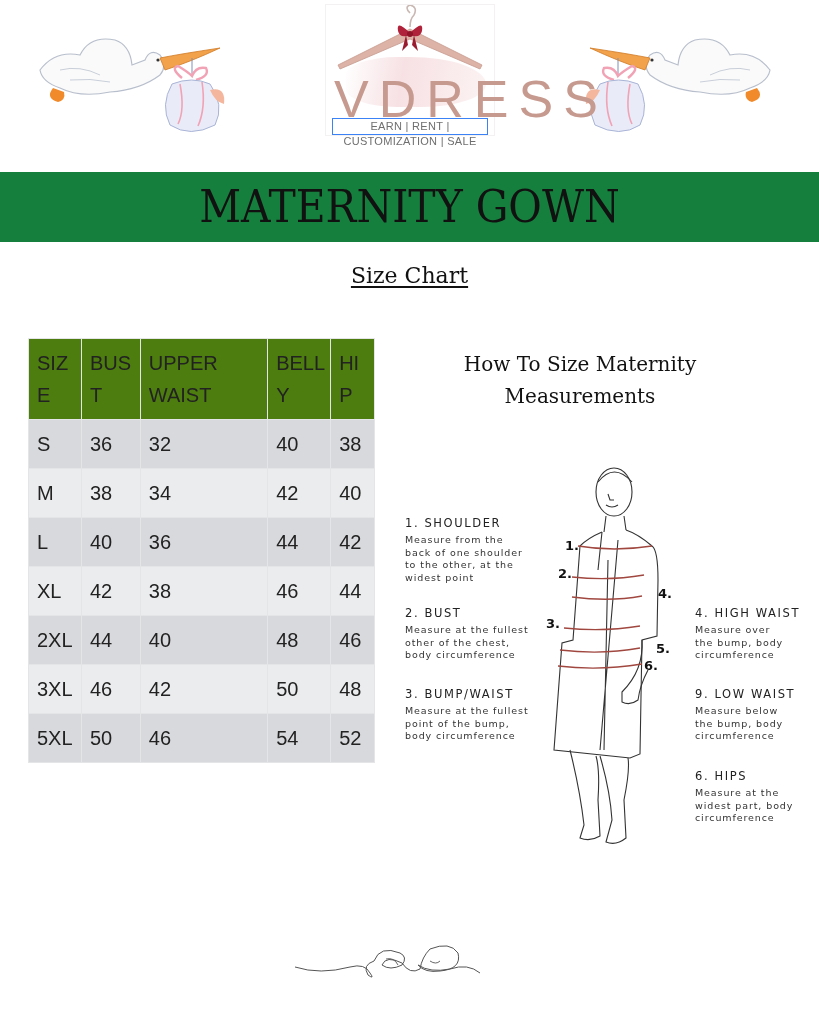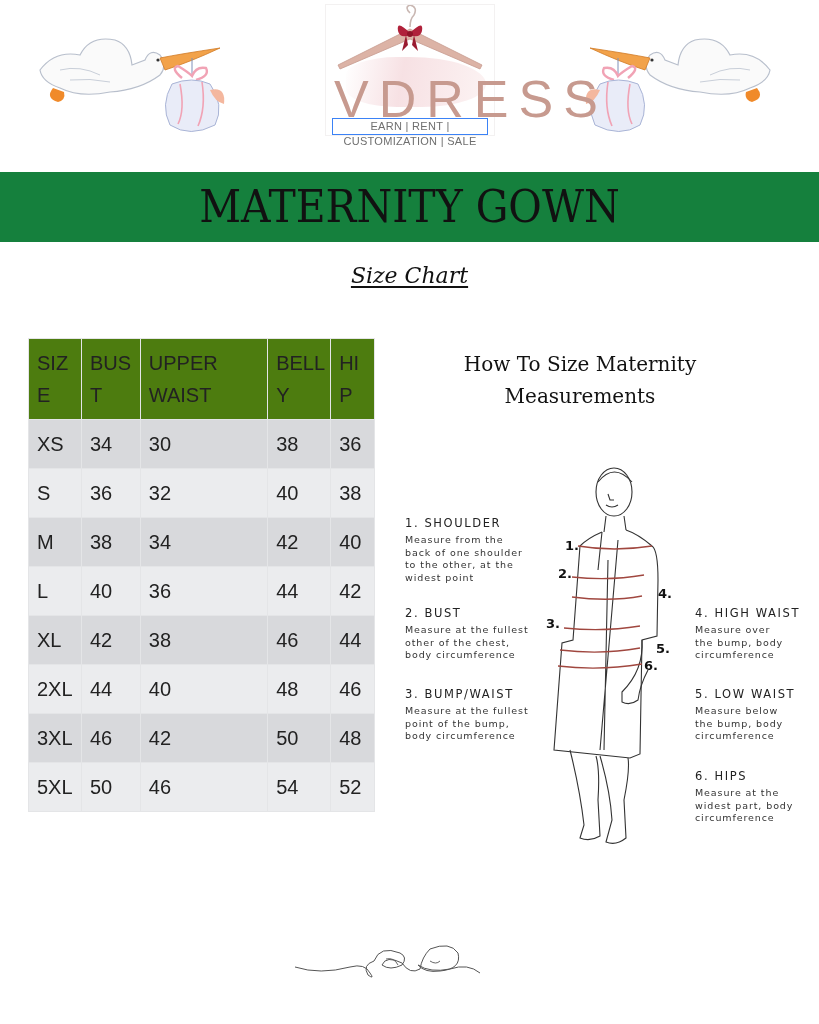--- a/index.html
+++ b/index.html
@@ -6,21 +6,21 @@
   body { width:819px; height:1024px; position:relative; overflow:hidden; font-family:"Liberation Sans", sans-serif; color:#1a1a1a; }
 
   .logo { position:absolute; left:326px; top:5px; width:168px; height:130px; background:#ffffff; box-shadow:0 0 0 1px #f3f1f1; }
   .logo .wash { position:absolute; left:20px; top:52px; width:140px; height:50px; background:linear-gradient(100deg, rgba(240,200,200,0.0) 0%, rgba(240,200,205,0.55) 40%, rgba(245,215,215,0.3) 100%); border-radius:40% 60% 50% 40%; }
   .logo .brand { position:absolute; left:0; right:0; top:64px; text-align:center; font-family:"Liberation Sans", sans-serif; font-size:52px; letter-spacing:10px; color:#c79a8f; font-weight:300; padding-left:8px; }
   .logo .tagline { position:absolute; left:6px; right:6px; top:113px; height:15px; border:1px solid #3b82f6; text-align:center; font-size:11px; line-height:15px; color:#6f6f6f; letter-spacing:0.3px; }
 
   .banner { position:absolute; left:0; top:172px; width:819px; height:70px; background:#15803d; }
   .banner h1 { margin:0; text-align:center; font-family:"DejaVu Serif", serif; font-weight:normal; font-size:44px; line-height:70px; color:#111; transform:scaleX(0.93); }
 
-  .subtitle { position:absolute; left:0; right:0; top:263px; text-align:center; font-family:"DejaVu Serif", serif; font-size:22px; color:#111;font-style:italic; }
+  .subtitle { position:absolute; left:0; right:0; top:263px; text-align:center; font-family:"DejaVu Serif", serif; font-size:22px; color:#111; }
   .subtitle span { text-decoration:underline; text-underline-offset:3px; }
 
   table.size { position:absolute; left:28px; top:338px; width:347px; border-collapse:collapse; font-family:"Liberation Sans", sans-serif; font-size:20px; color:#222; }
   table.size td, table.size th { border:1px solid #e4e5e7; padding:0 0 0 8px; text-align:left; font-weight:normal; vertical-align:middle; }
   table.size thead th { height:80px; background:#4d7c0f; line-height:32px; }
   table.size tbody td { height:48px; }
   table.size tbody tr:nth-child(odd) td { background:#d8d9dc; }
   table.size tbody tr:nth-child(even) td { background:#ebecee; }
 
   .howto { position:absolute; left:440px; top:348px; width:280px; text-align:center; font-family:"DejaVu Serif", serif; font-size:20px; line-height:32px; color:#111; }
@@ -93,27 +93,20 @@
     <tr>
       <th><span>SIZ</span><br><span>E</span></th>
       <th><span>BUS</span><br><span>T</span></th>
       <th><span>UPPER</span><br><span>WAIST</span></th>
       <th><span>BELL</span><br><span>Y</span></th>
       <th><span>HI</span><br><span>P</span></th>
     </tr>
   </thead>
   <tbody>
     <tr>
-        <td>XS</td>
-        <td>34</td>
-        <td>30</td>
-        <td>38</td>
-        <td>36</td>
-      </tr>
-    <tr>
         <td>S</td>
         <td>36</td>
         <td>32</td>
         <td>40</td>
         <td>38</td>
       </tr>
     <tr>
         <td>M</td>
         <td>38</td>
         <td>34</td>
@@ -191,21 +184,21 @@
 
 <div class="m" style="left:695px;top:606px;">
   <div class="t">4. HIGH WAIST</div>
   <div class="d">
       <div>Measure over</div>
       <div>the bump, body</div>
       <div>circumference</div>
     </div>
 </div>
 <div class="m" style="left:695px;top:687px;">
-  <div class="t">5. LOW WAIST</div>
+  <div class="t">9. LOW WAIST</div>
   <div class="d">
       <div>Measure below</div>
       <div>the bump, body</div>
       <div>circumference</div>
     </div>
 </div>
 <div class="m" style="left:695px;top:769px;">
   <div class="t">6. HIPS</div>
   <div class="d">
       <div>Measure at the</div>

